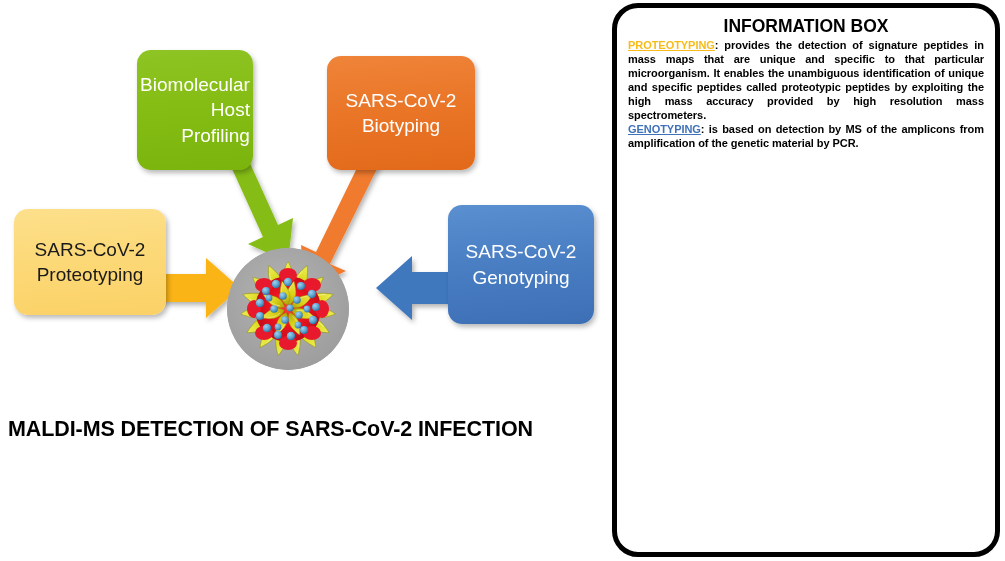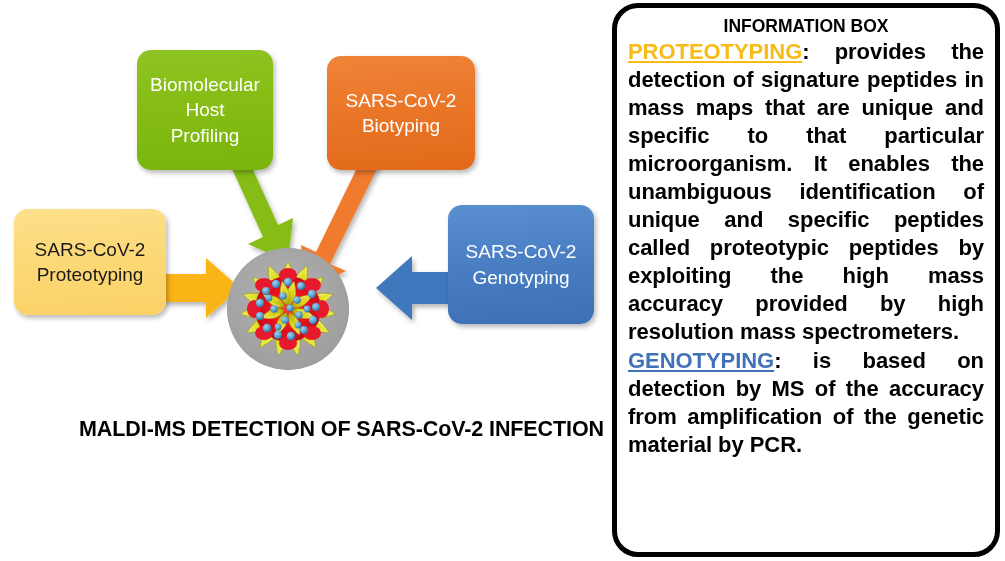--- a/index.html
+++ b/index.html
@@ -32,23 +32,24 @@
     justify-content: center;
     text-align: center;
     line-height: 1.32;
     font-size: 19px;
     padding: 6px 8px;
     box-shadow: 2px 3px 5px rgba(0,0,0,0.28);
   }
   .node-label { display: block; white-space: pre-line; }
 
   #node-profiling {
-    left: 137px; top: 50px; width: 136px; height: 120px;
+    left: 137px; top: 50px; width: 116px; height: 120px;
     background: linear-gradient(175deg,#8ec424 0%,#85bd14 45%,#7ab40c 100%);
     color: #ffffff;
+    text-align: right;
   }
   #node-biotyping {
     left: 327px; top: 56px; width: 148px; height: 114px;
     background: linear-gradient(175deg,#ef8439 0%,#ea7628 45%,#e2691a 100%);
     color: #ffffff;
   }
   #node-proteotyping {
     left: 14px; top: 209px; width: 152px; height: 106px;
     background: linear-gradient(175deg,#fde08c 0%,#fcd978 45%,#fbd166 100%);
     color: #1a1a1a;
@@ -75,21 +76,21 @@
     background: #a8a8a8;
     overflow: hidden;
   }
   #virus svg { display: block; }
 
   
   #caption {
     position: absolute;
     left: 8px; top: 417px;
     width: 596px;
-    text-align: right;
+    text-align: left;
     font-size: 21.5px;
     font-weight: bold;
     color: #000000;
     letter-spacing: -0.1px;
   }
 
   
   #infobox {
     position: absolute;
     left: 612px; top: 3px;
@@ -100,21 +101,21 @@
     padding: 6px 11px 21px 11px;
   }
   #infobox-title {
     text-align: center;
     font-size: 17.5px;
     font-weight: bold;
     color: #000000;
     margin: 2px 0 1px 0;
   }
   #infobox-body {
-    font-size: 22px;
+    font-size: 11px;
     font-weight: bold;
     color: #000000;
     text-align: justify;
     line-height: 1.275;
     letter-spacing: -0.05px;
   }
   .entry { margin: 0; }
   .kw {
     text-decoration: underline;
     white-space: nowrap;
@@ -284,17 +285,17 @@
   </div>
 
   <div id="infobox">
     <div id="infobox-title">INFORMATION BOX</div>
     <div id="infobox-body">
 
       <p class="entry"><span class="kw kw-proteotyping">PROTEOTYPING</span><span>: provides the detection of signature peptides in mass maps that are unique and specific to that particular microorganism. It enables the unambiguous identification of unique and specific peptides called proteotypic peptides by exploiting the high mass accuracy provided by high resolution mass spectrometers.</span></p>
 
 
 
-      <p class="entry"><span class="kw kw-genotyping">GENOTYPING</span><span>: is based on detection by MS of the accuracy from amplification of the genetic material by PCR.</span></p>
+      <p class="entry"><span class="kw kw-genotyping">GENOTYPING</span><span>: is based on detection by MS of the amplicons from amplification of the genetic material by PCR.</span></p>
     </div>
   </div>
 
 </div>
 
 </body></html>

